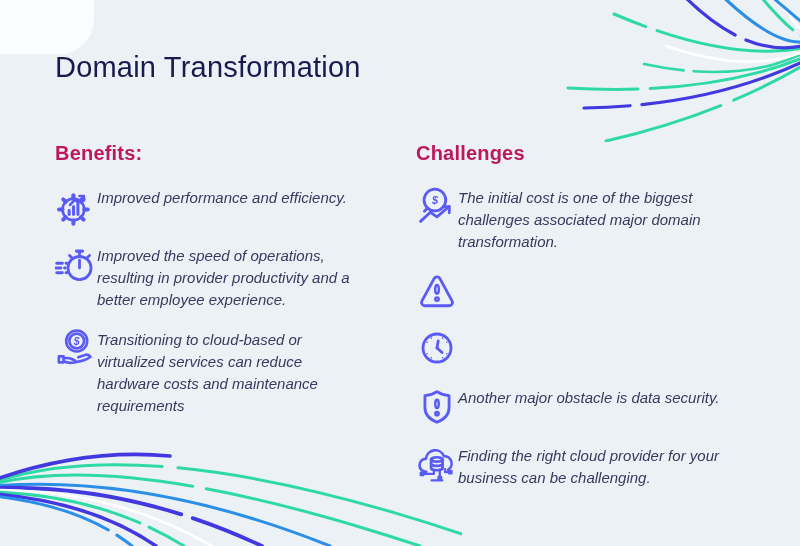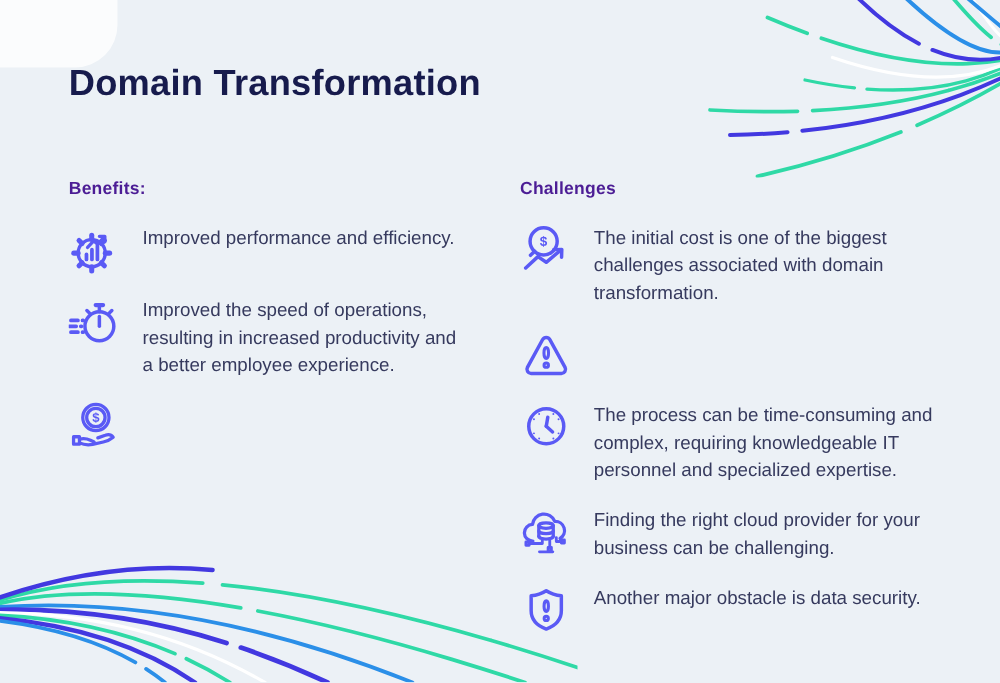--- a/index.html
+++ b/index.html
@@ -9,28 +9,28 @@
   }
   .corner-blob{
     position:absolute;left:-20px;top:-22px;width:114px;height:76px;
     background:rgba(255,255,255,.78);border-radius:0 0 34px 0;
   }
   .deco{position:absolute;pointer-events:none;}
   .deco-top-right{top:0;right:0;}
   .deco-bottom-left{bottom:0;left:0;}
   .title{
     position:absolute;left:55px;top:51px;margin:0;
-    font-size:29px;font-weight:700;color:#171b4d;letter-spacing:.2px;
+    font-size:29px;font-weight:400;color:#171b4d;letter-spacing:.2px;
   }
   .col{position:absolute;top:142px;}
   .col-benefits{left:55px;width:330px;}
   .col-challenges{left:416px;width:336px;}
-  .col h2{margin:0 0 22px 0;font-size:14px;font-weight:700;color:#4c1d95;letter-spacing:.2px;}
+  .col h2{margin:0 0 22px 0;font-size:20px;font-weight:700;color:#be185d;letter-spacing:.2px;}
   .items{display:flex;flex-direction:column;gap:18px;}
-  .item{display:flex;align-items:flex-start;gap:17px;}
+  .item{display:flex;align-items:flex-start;font-style:italic;}
   .icon{flex:0 0 42px;width:42px;height:42px;margin-top:-2px;}
   .icon svg{display:block;width:42px;height:42px;}
   .icon .st{fill:none;stroke:#5a5af5;stroke-linecap:round;stroke-linejoin:round;}
   .item p{margin:0;font-size:15px;line-height:22px;color:#363a5e;}
   .col-benefits .item p{width:254px;}
   .col-challenges .item p{width:284px;}
   .dollar{font-family:"Liberation Sans",sans-serif;font-weight:bold;fill:#5a5af5;stroke:none;}
 </style>
 </head>
 <body>
@@ -118,36 +118,37 @@
             <g class="st" stroke-width="1.9">
                 <path d="M12.3,4.6 H15.7"></path>
               </g>
             <g class="st" stroke-width="1.7" stroke-dasharray="3.2 2.1">
               <path d="M1,11.6 H6.6"></path>
                 <path d="M0.2,14.3 H5.8"></path>
                 <path d="M1,17 H6.6"></path>
             </g>
           </svg>
         </span>
-        <p>Improved the speed of operations, resulting in increased productivity and a better employee experience.</p>
+        <p>Improved the speed of operations, resulting in provider productivity and a better employee experience.</p>
       </div>
 
       <div class="item">
         <span class="icon">
           <svg viewBox="0 0 24 24">
             <g class="st" stroke-width="1.5">
               <circle cx="12.4" cy="8" r="6"></circle>
               <circle cx="12.4" cy="8" r="4.2"></circle>
               <path d="M2.2,16.8 h2.7 v3.4 h-2.7 z"></path>
               <path d="M4.9,19.6 C6.8,20.5 8.9,20.7 10.9,20.3 L15.8,19.2 C17.5,18.8 19,18.1 20.3,17 C19.5,15.9 18,15.6 16.7,16.1 L13.3,17.3"></path>
               <path d="M4.9,17.9 C6.6,17.5 8.4,17.7 9.9,18.4 L11.6,19.2"></path>
             </g>
             <text class="dollar" x="12.4" y="10.1" font-size="6" text-anchor="middle">$</text>
           </svg>
         </span>
+        <p>Transitioning to cloud-based or virtualized services can reduce hardware costs and maintenance requirements</p>
       </div>
 
     </div>
   </section>
 
   <section class="col col-challenges">
     <h2>Challenges</h2>
     <div class="items">
 
       <div class="item">
@@ -155,21 +156,21 @@
           <svg viewBox="0 0 24 24">
             <g class="st" stroke-width="1.6">
               <circle cx="10.8" cy="8.6" r="6.2"></circle>
               <path d="M6.7,13.1 L4.8,15"></path>
               <path d="M2.6,20.8 L8.2,15.6 L12,18.2 L18.6,12.6"></path>
               <path d="M15.4,12.4 L19.1,12.3 L19,15.9"></path>
             </g>
             <text class="dollar" x="10.8" y="10.8" font-size="6.2" text-anchor="middle">$</text>
           </svg>
         </span>
-        <p>The initial cost is one of the biggest challenges associated with domain transformation.</p>
+        <p>The initial cost is one of the biggest challenges associated major domain transformation.</p>
       </div>
 
       <div class="item">
         <span class="icon">
           <svg viewBox="0 0 24 24">
             <g class="st" stroke-width="1.6">
               <path d="M10.35,5.5 A1.9,1.9 0 0 1 13.65,5.5 L20.6,18.2 A1.9,1.9 0 0 1 18.95,21 H5.05 A1.9,1.9 0 0 1 3.4,18.2 Z"></path>
             </g>
             <g class="st" stroke-width="1.4">
               <ellipse cx="12" cy="11.6" rx="1.05" ry="2.5"></ellipse>
@@ -192,21 +193,35 @@
                 <circle cx="17.63" cy="8.75" r="0.45"></circle>
               <circle cx="17.63" cy="15.25" r="0.45"></circle>
                 <circle cx="15.25" cy="17.63" r="0.45"></circle>
               <circle cx="8.75" cy="17.63" r="0.45"></circle>
                 <circle cx="6.37" cy="15.25" r="0.45"></circle>
               <circle cx="6.37" cy="8.75" r="0.45"></circle>
                 <circle cx="8.75" cy="6.37" r="0.45"></circle>
             </g>
           </svg>
         </span>
-        <p>The process can be time-consuming and complex, requiring knowledgeable IT personnel and specialized expertise.</p>
+      </div>
+
+      <div class="item">
+        <span class="icon">
+          <svg viewBox="0 0 24 24">
+            <g class="st" stroke-width="1.6">
+              <path d="M12,3.8 C10,5.1 7.5,5.9 5.1,6.1 V12.9 C5.1,16.9 7.8,19.7 12,21.3 C16.2,19.7 18.9,16.9 18.9,12.9 V6.1 C16.5,5.9 14,5.1 12,3.8 Z"></path>
+            </g>
+            <g class="st" stroke-width="1.4">
+              <ellipse cx="12" cy="10.8" rx="1" ry="2.4"></ellipse>
+              <circle cx="12" cy="16.4" r="0.95"></circle>
+            </g>
+          </svg>
+        </span>
+        <p>Another major obstacle is data security.</p>
       </div>
 
       <div class="item">
         <span class="icon">
           <svg viewBox="0 0 24 24">
             <g class="st" stroke-width="1.5">
               <path d="M5.9,16.5 a3.8,3.8 0 0 1 -0.2,-7.6 a5.3,5.3 0 0 1 10.2,-1.4 a4.2,4.2 0 0 1 2.4,7.8"></path>
               <ellipse cx="11.9" cy="9.4" rx="3.3" ry="1.25"></ellipse>
               <path d="M8.6,9.4 V14.3"></path>
                 <path d="M15.2,9.4 V14.3"></path>
@@ -220,31 +235,16 @@
                 <rect x="12.85" y="19.4" width="1.5" height="1.5"></rect>
               <path d="M16.6,14.9 V16.7 H18.9"></path>
                 <rect x="18.9" y="16" width="1.4" height="1.4"></rect>
               <path d="M8.9,21.4 H15"></path>
             </g>
           </svg>
         </span>
         <p>Finding the right cloud provider for your business can be challenging.</p>
       </div>
 
-      <div class="item">
-        <span class="icon">
-          <svg viewBox="0 0 24 24">
-            <g class="st" stroke-width="1.6">
-              <path d="M12,3.8 C10,5.1 7.5,5.9 5.1,6.1 V12.9 C5.1,16.9 7.8,19.7 12,21.3 C16.2,19.7 18.9,16.9 18.9,12.9 V6.1 C16.5,5.9 14,5.1 12,3.8 Z"></path>
-            </g>
-            <g class="st" stroke-width="1.4">
-              <ellipse cx="12" cy="10.8" rx="1" ry="2.4"></ellipse>
-              <circle cx="12" cy="16.4" r="0.95"></circle>
-            </g>
-          </svg>
-        </span>
-        <p>Another major obstacle is data security.</p>
-      </div>
-
     </div>
   </section>
 
 </div>
 
 </body></html>

